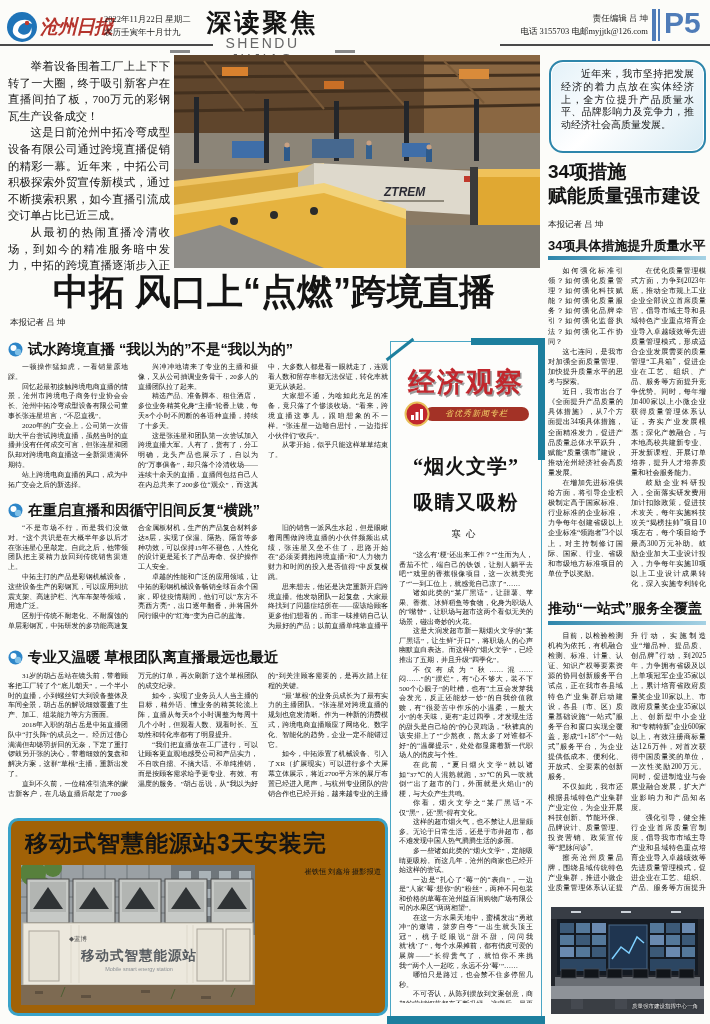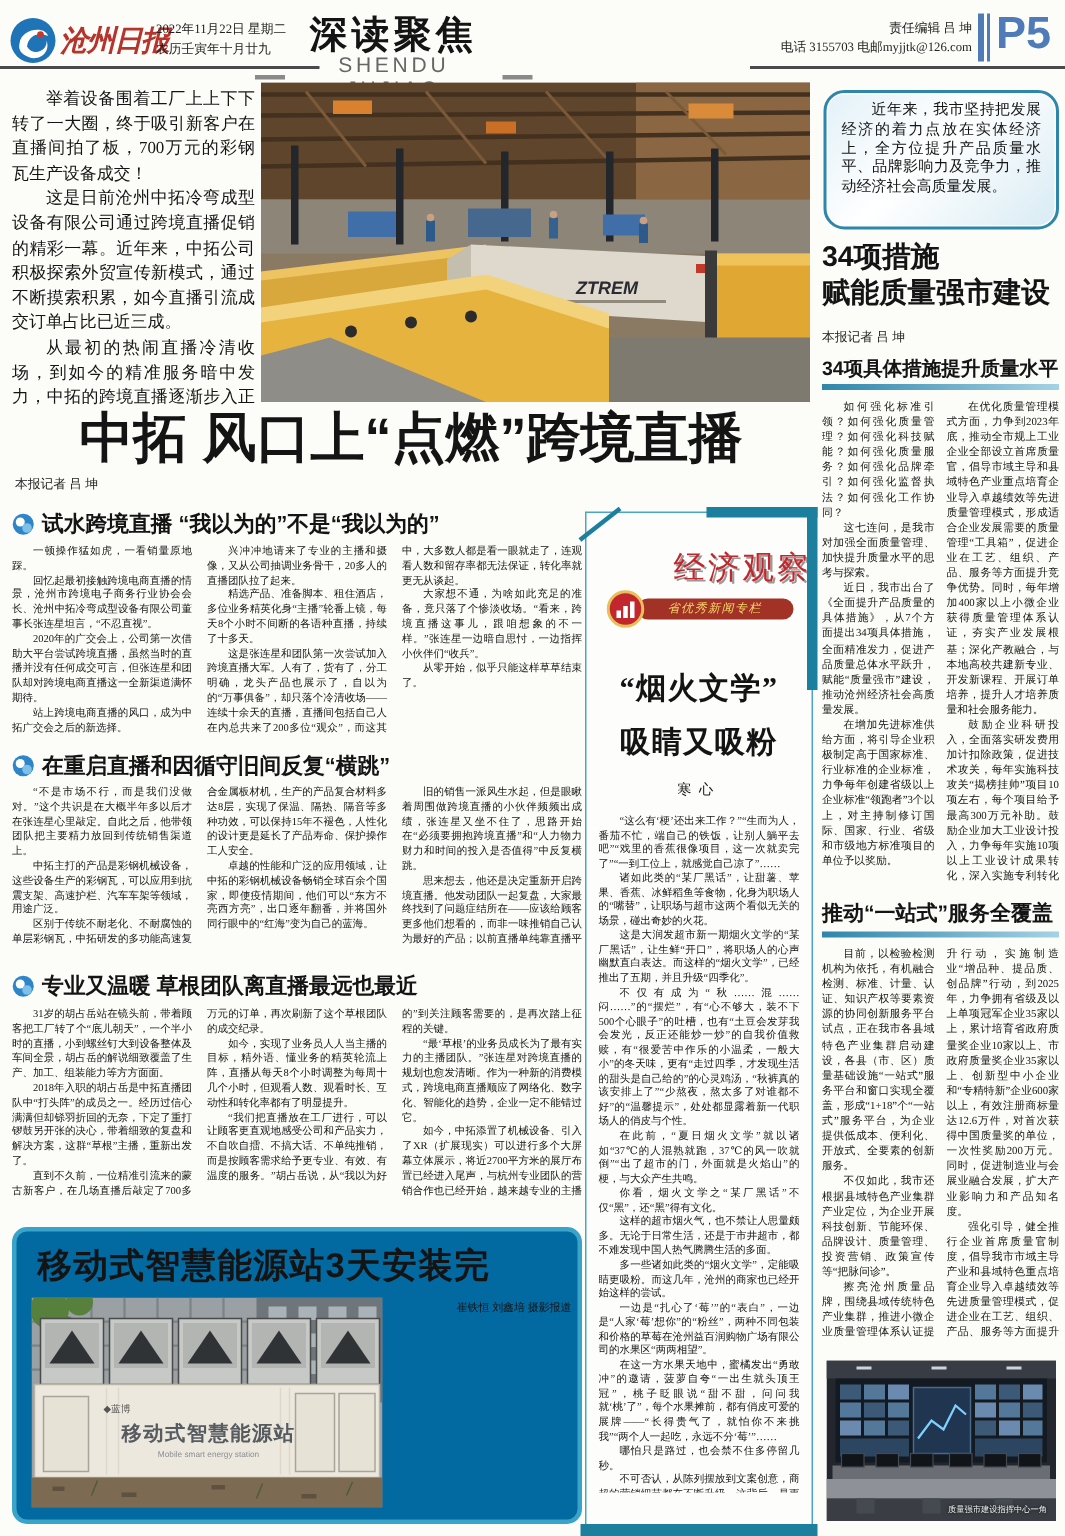--- a/index.html
+++ b/index.html
@@ -22,36 +22,36 @@
 .byline{font-size:8.5px;color:#222}
 .sec-head{display:flex;align-items:center;gap:5px;font-weight:900;font-size:14.5px}
 .cols3{column-count:3;column-gap:10px;font-size:7px;line-height:9.8px;overflow:hidden}
 .cols3 p,.cols2 p,.obs-body p,.en-text p{text-indent:2em;text-align:justify}
 .cols2{column-count:2;column-gap:8px;font-size:7.2px;line-height:10.1px;overflow:hidden}
 .observer{border:1.5px solid #4aa6c4;background:#fdfdfb}
 .observer .corner{position:absolute;top:-4px;right:-4px;width:74px;height:122px;
   border-top:7px solid var(--frame-teal,#1d7f9e);border-right:7px solid var(--frame-teal,#1d7f9e)}
 .observer .botbar{position:absolute;left:-4px;right:-4px;bottom:-4px;height:8px;background:var(--frame-teal,#1d7f9e)}
 .observer .cutline{position:absolute;left:-8px;top:6px;width:34px;height:3px;background:var(--frame-teal,#1d7f9e);transform:rotate(-38deg)}
-.badge-title{font-size:21px;font-weight:400;color:var(--badge-red,#c1272d);letter-spacing:2px;text-align:right;
+.badge-title{font-size:27px;font-weight:700;color:var(--badge-red,#c1272d);letter-spacing:2px;text-align:center;
   text-shadow:1.5px 1.5px 0 #9a9a9a}
 .ribbon-row{display:flex;align-items:center;justify-content:center;margin-top:1px}
 .ribbon{width:104px;height:14px;margin-left:-5px;background:var(--ribbon-red,#a33226);border-radius:7px;
   color:var(--ribbon-yellow,#f5d66a);font-size:8px;line-height:14px;text-align:center;letter-spacing:1px;font-style:italic}
 .obs-h{font-size:20px;font-weight:900;text-align:center;letter-spacing:1px}
 .obs-author{font-size:9.5px;text-align:center;letter-spacing:5px}
 .obs-body{font-size:7px;line-height:9.55px;overflow:hidden}
 .hbox{border:2px solid var(--rule-teal,#2e86ab);border-radius:14px;
   background:linear-gradient(135deg,#e3f1f8 0%,#ffffff 45%,#d8ebf4 100%);
   box-shadow:inset 0 0 0 1px #fff;padding:6px 10px;font-size:10px;line-height:12.8px;font-weight:normal}
 .hbox p{text-indent:2em;text-align:justify}
 .m-head{font-size:19px;font-weight:900;line-height:1.15}
 .m-sub{font-weight:900}
 .rule4{height:4px;background:linear-gradient(90deg,var(--rule-teal,#2e86ab),#a6d2e4)}
-.energy{border:3px solid var(--box-blue,#3aa3c9);border-radius:10px;background:#0369a1}
+.energy{border:3px solid var(--box-blue,#3aa3c9);border-radius:10px;background:#a16207}
 .en-head{font-size:23px;font-weight:900;letter-spacing:1px}
 .en-text{font-size:7.3px;line-height:10.3px;overflow:hidden}
 .en-text p.credit{text-indent:0;text-align:right}
 .photo-cap{position:absolute;right:6px;bottom:4px;font-size:5.5px;color:#f2f2f2;text-shadow:0 0 2px #000}
 </style>
 </head>
 <body>
 
 <div class="page">
 

